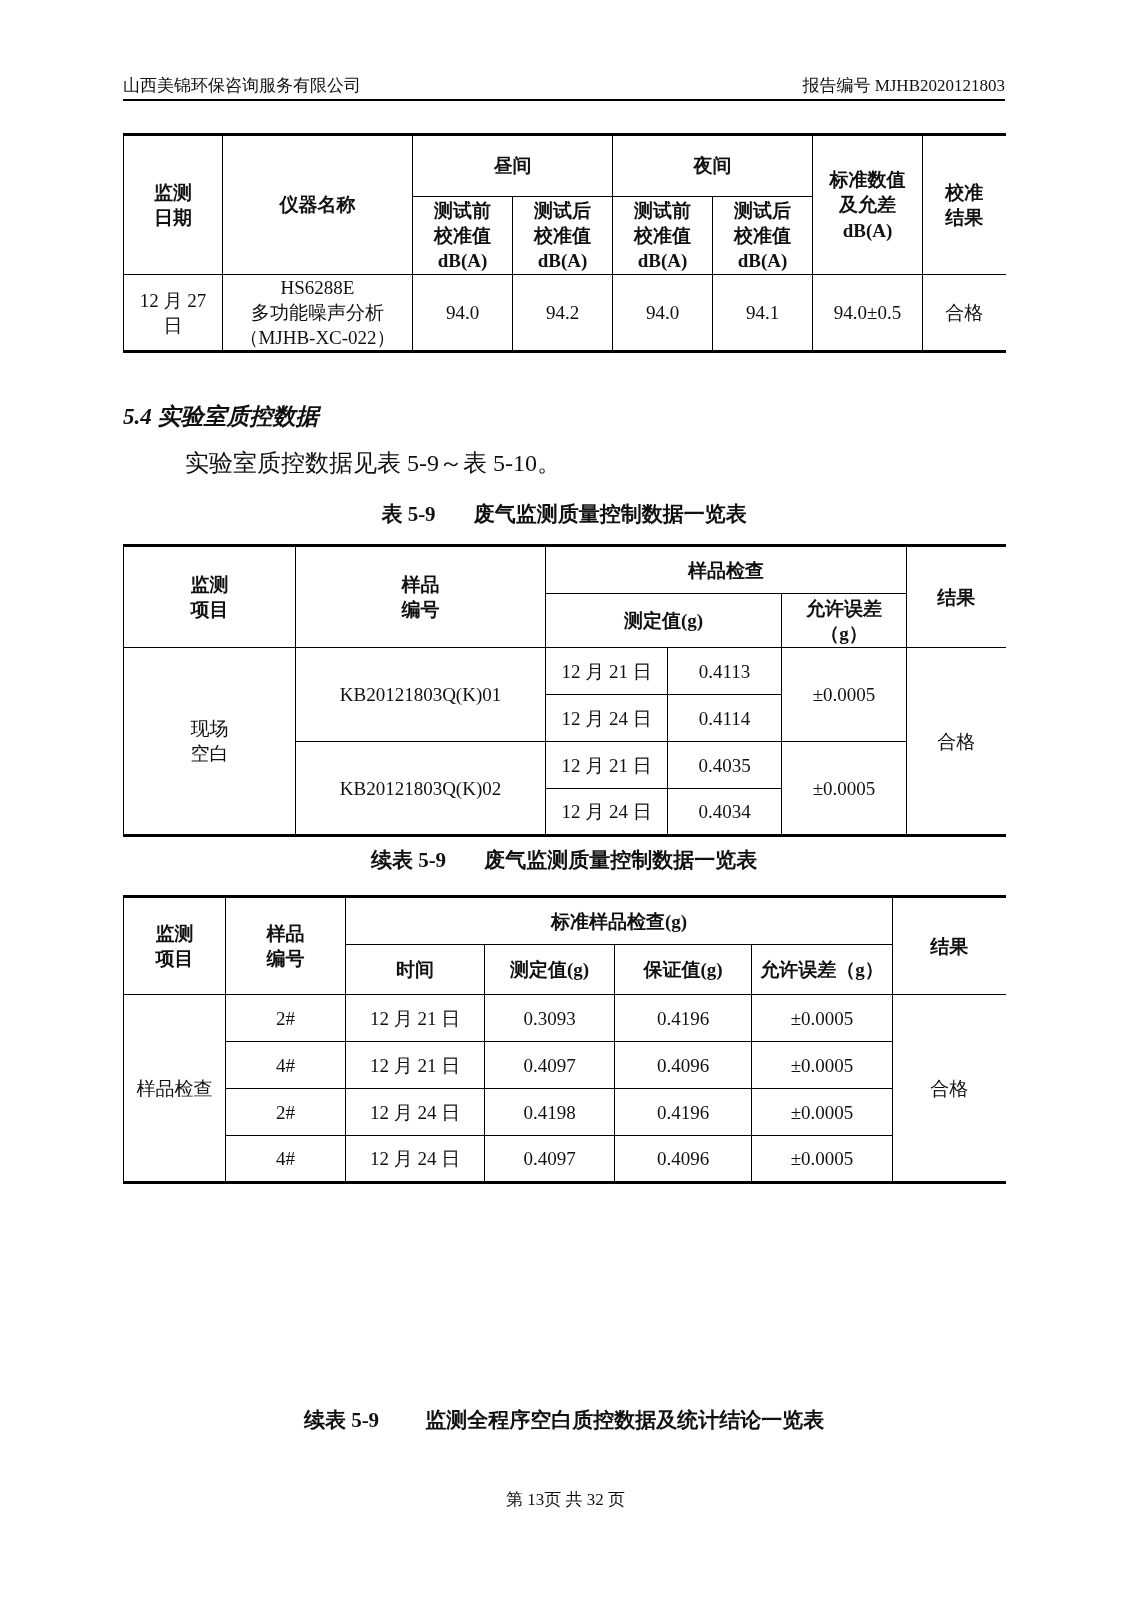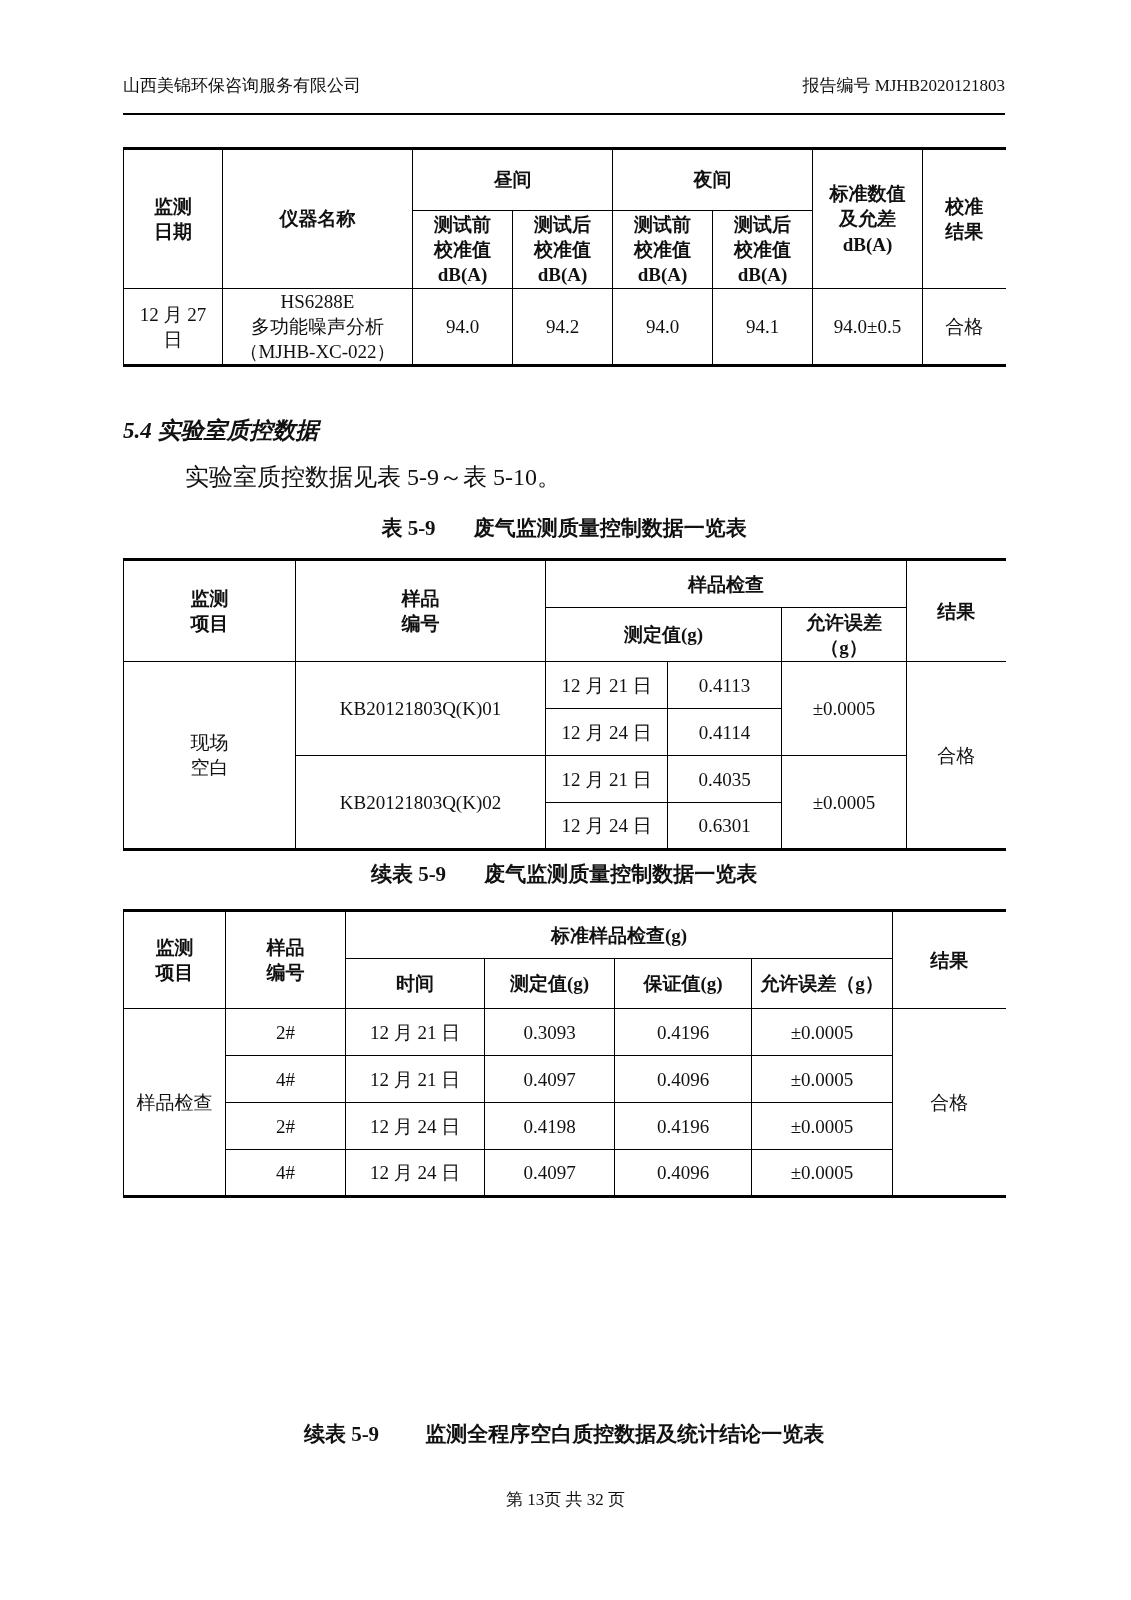--- a/index.html
+++ b/index.html
@@ -21,21 +21,21 @@
   }
 
   
   .page-header {
     margin-top: 74px;
     display: flex;
     justify-content: space-between;
     align-items: flex-end;
     font-size: 17px;
     line-height: 24px;
-    padding-bottom: 15px;
+    padding-bottom: 1px;
     border-bottom: 2px solid #000;
   }
 
   
   table.tbl {
     border-collapse: collapse;
     table-layout: fixed;
     width: 882px;
     border-top: 3px solid #000;
     border-bottom: 3px solid #000;
@@ -211,21 +211,21 @@
         <td>0.4114</td>
       </tr>
       <tr class="drow">
         <td rowspan="2">KB20121803Q(K)02</td>
         <td>12 月 21 日</td>
         <td>0.4035</td>
         <td rowspan="2">±0.0005</td>
       </tr>
       <tr class="drow">
         <td>12 月 24 日</td>
-        <td>0.6301</td>
+        <td>0.4034</td>
       </tr>
     </tbody>
       </table>
 
     <div class="tbl-caption" id="caption-59-cont">
       <span class="cap-prefix">续表 5-9</span><span>废气监测质量控制数据一览表</span>
     </div>
 
     <table class="tbl" id="table-59-cont">
       <colgroup>

